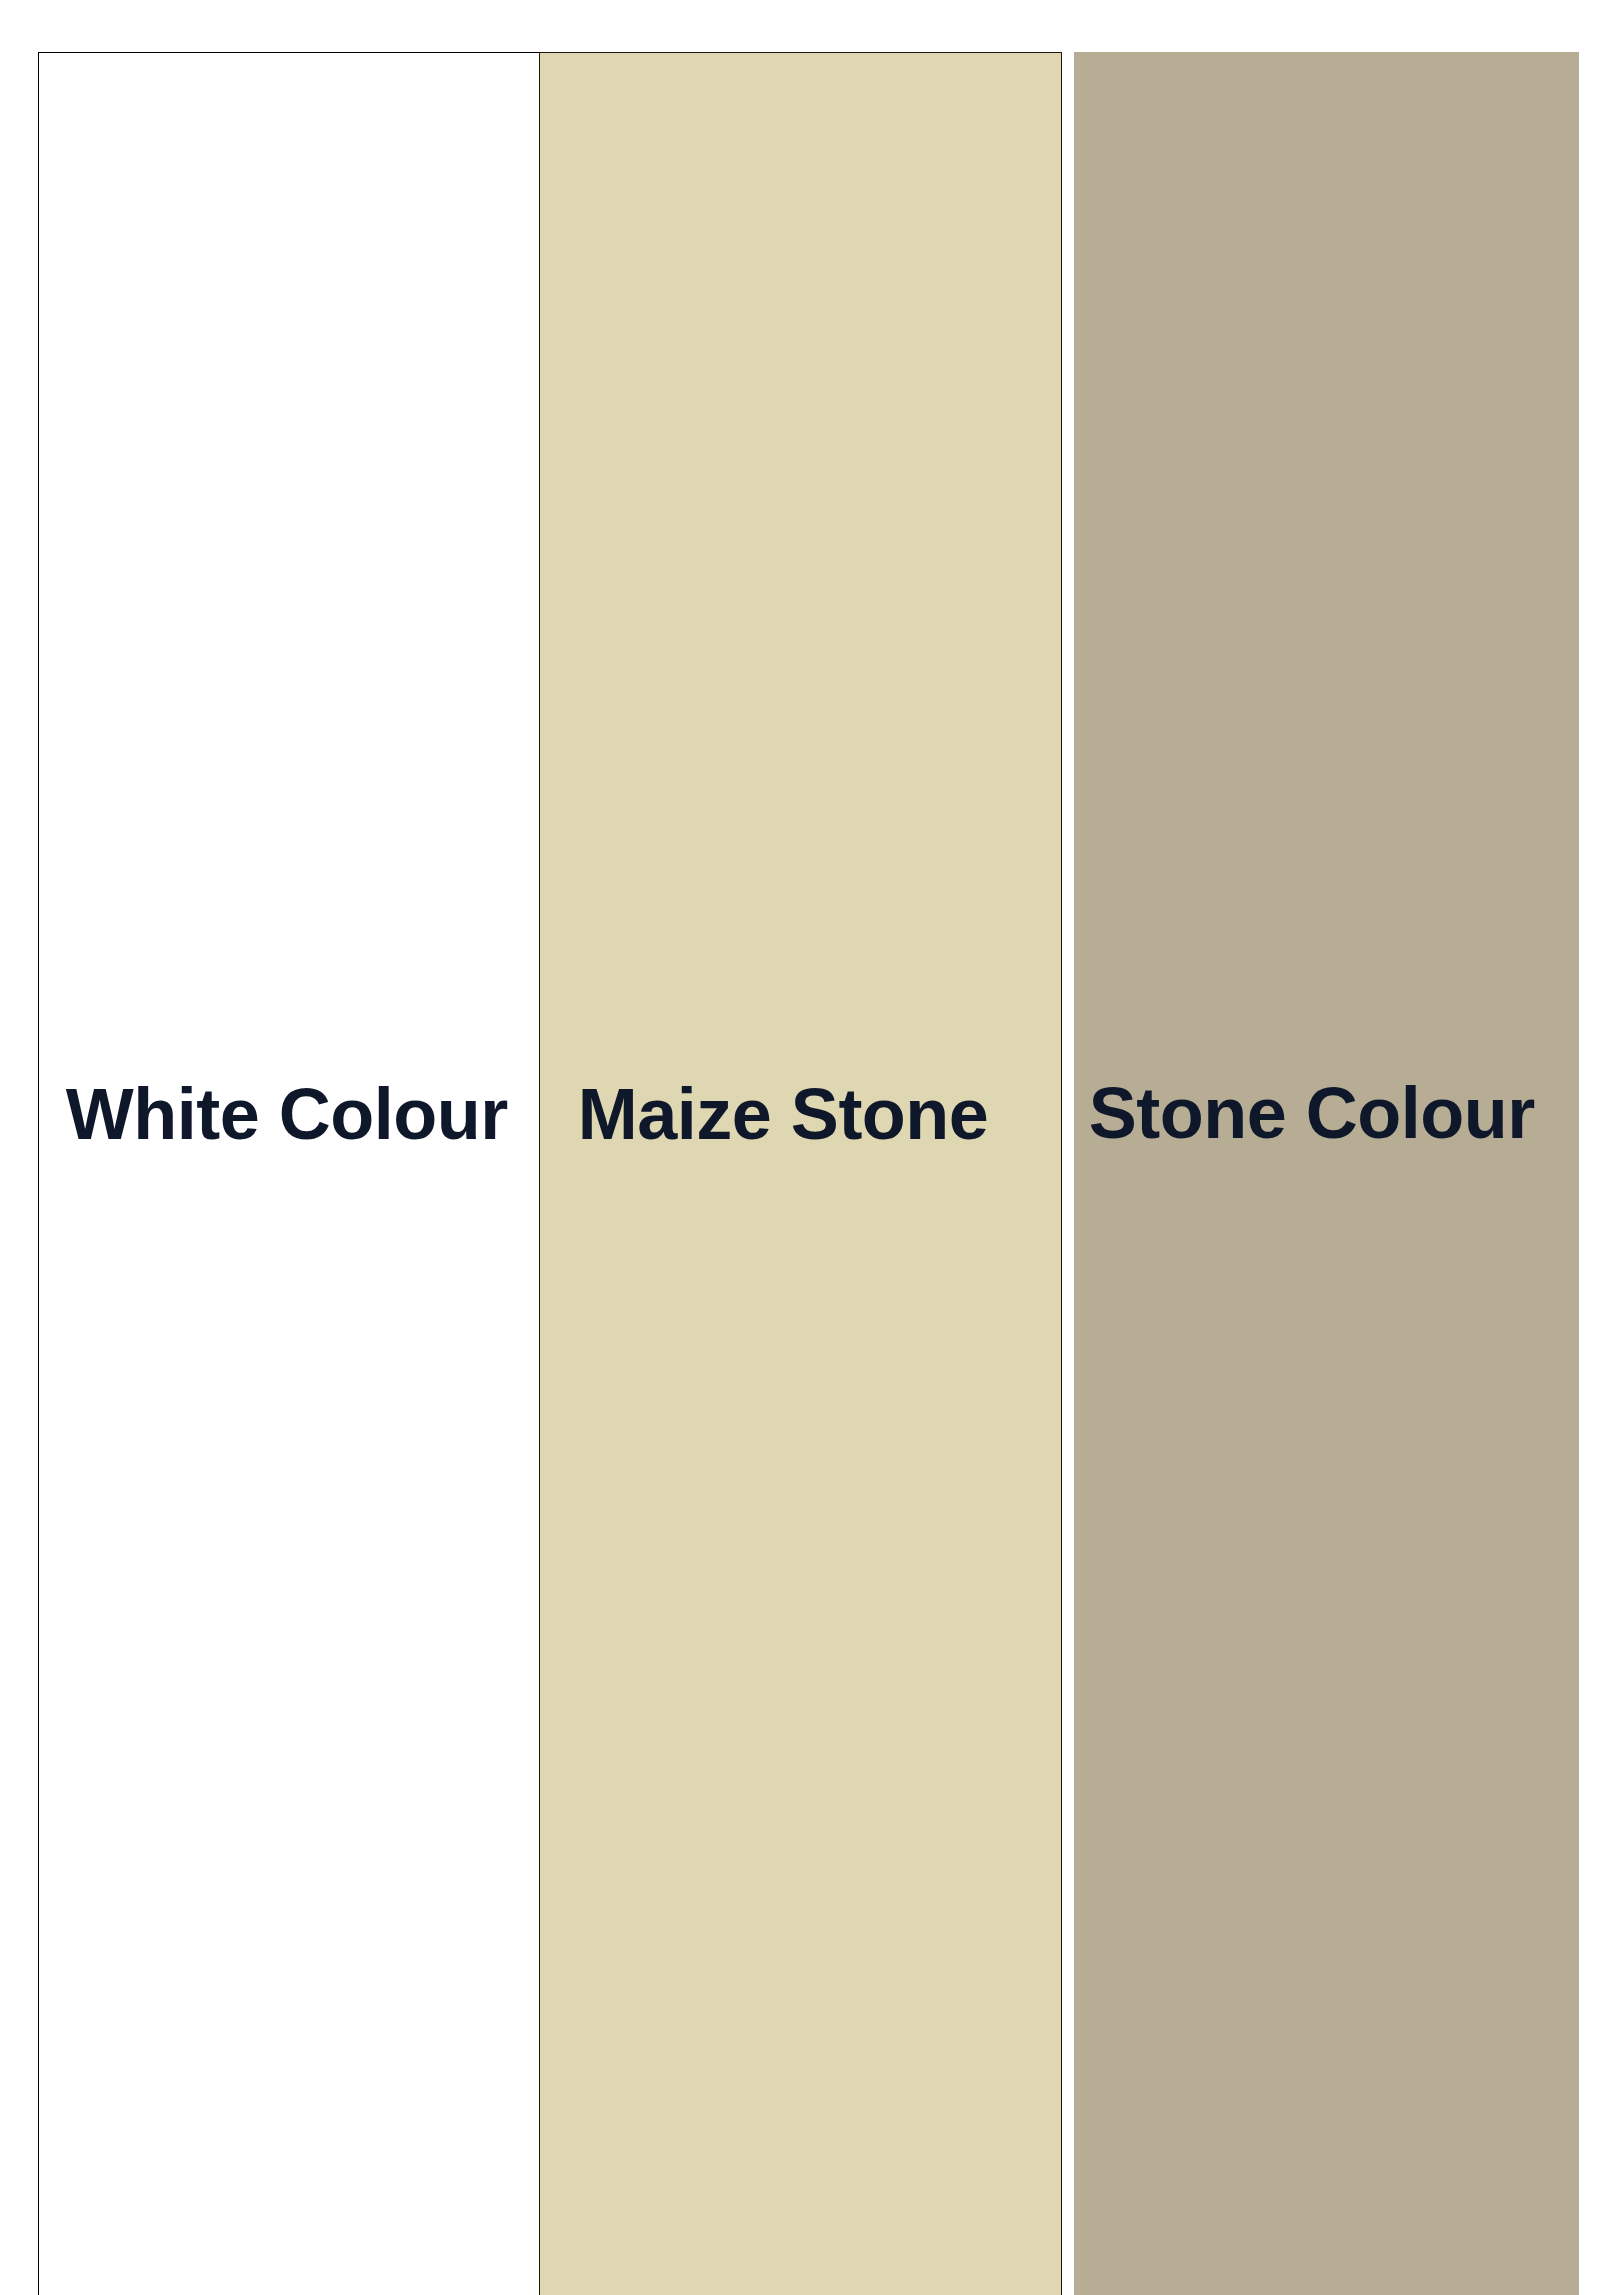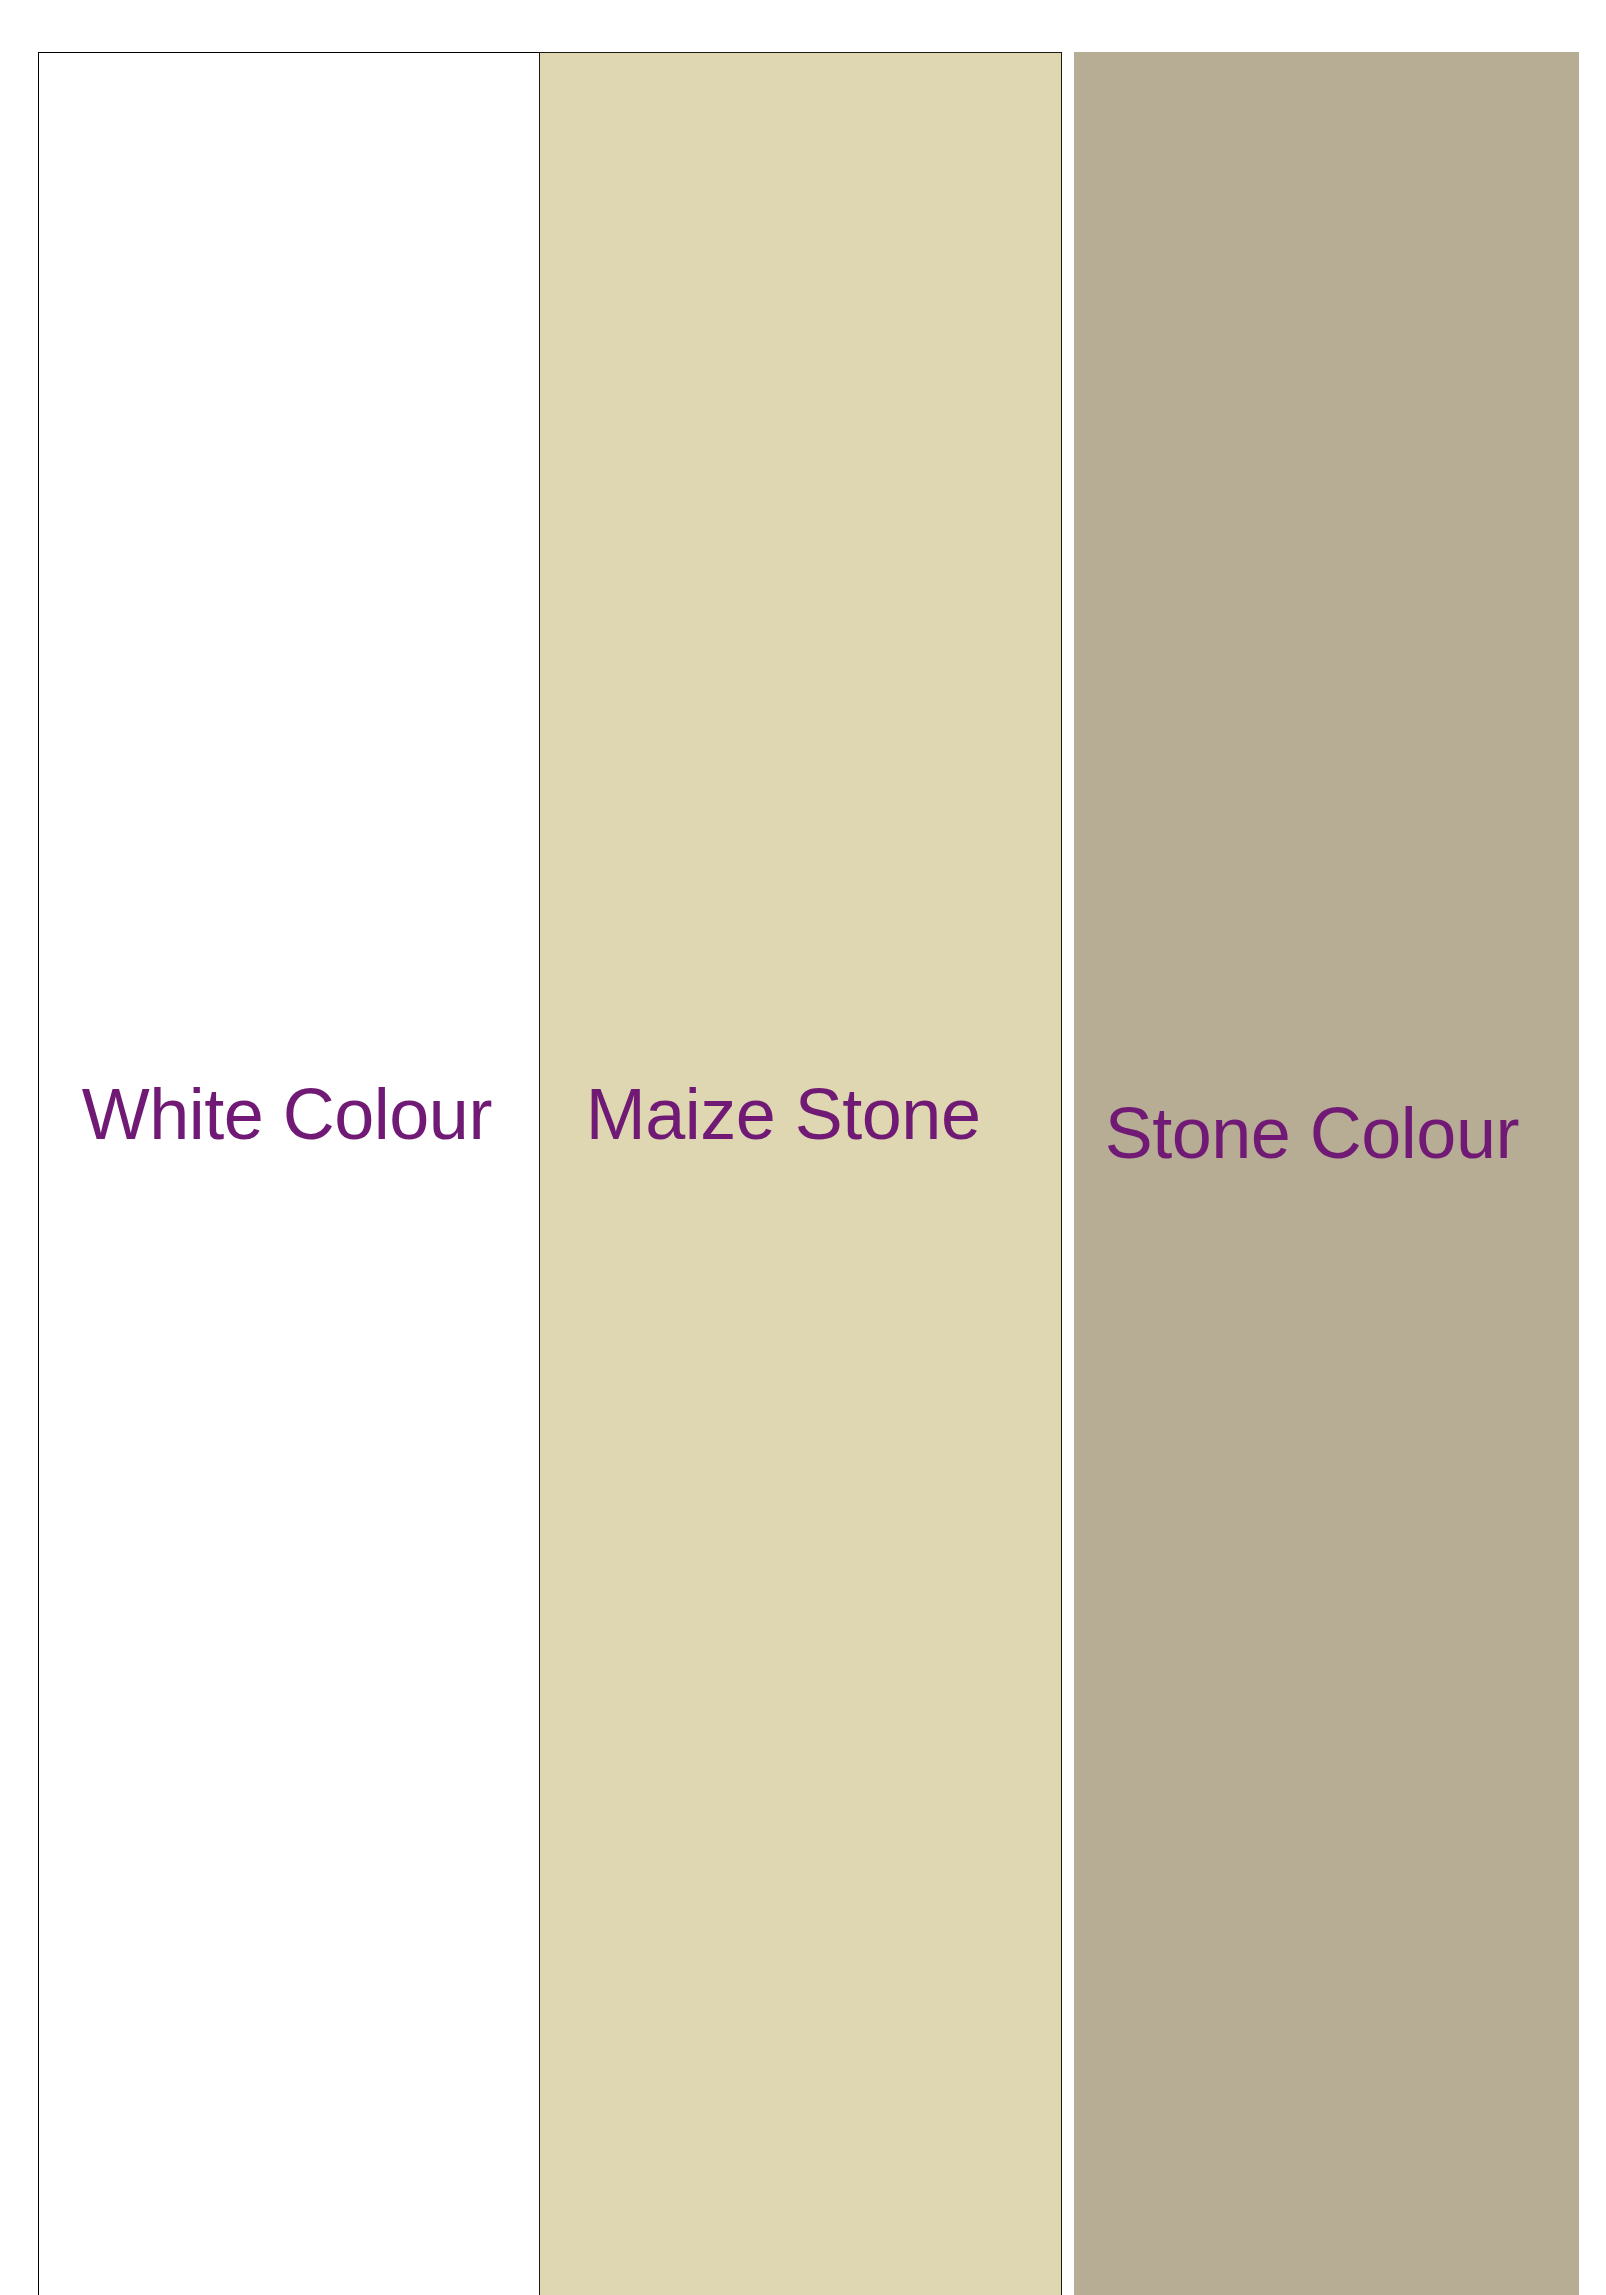--- a/index.html
+++ b/index.html
@@ -58,38 +58,38 @@
     border: 0;
   }
 
   
   .swatch-caption {
     position: absolute;
     left: 0;
     right: 0;
     top: 1019px;          
     text-align: center;
-    color: #701a75;
+    color: #0f172a;
     line-height: 85px;
     font-size: 72px;
-    font-weight: 400;
+    font-weight: 700;
     font-stretch: condensed;
     letter-spacing: -0.5px;
     white-space: nowrap;
     pointer-events: none;
   }
 
   .caption-line {
     display: block;
   }
 
   
   #swatch-white  .swatch-caption { transform: translateX(-3.7px); }
   #swatch-maize  .swatch-caption { transform: translateX(-17.4px); }
-  #swatch-stone  .swatch-caption { transform: translateX(-14.7px); margin-top: 20px; }
+  #swatch-stone  .swatch-caption { transform: translateX(-14.7px); }
 </style>
 </head>
 <body style="background: rgb(255, 255, 255);">
 
 <div id="canvas">
 
   <div id="swatch-white" class="swatch" style="background-color: rgb(255, 255, 255);">
     <div class="swatch-caption">
       <span class="caption-line">White Colour</span>
     </div>

